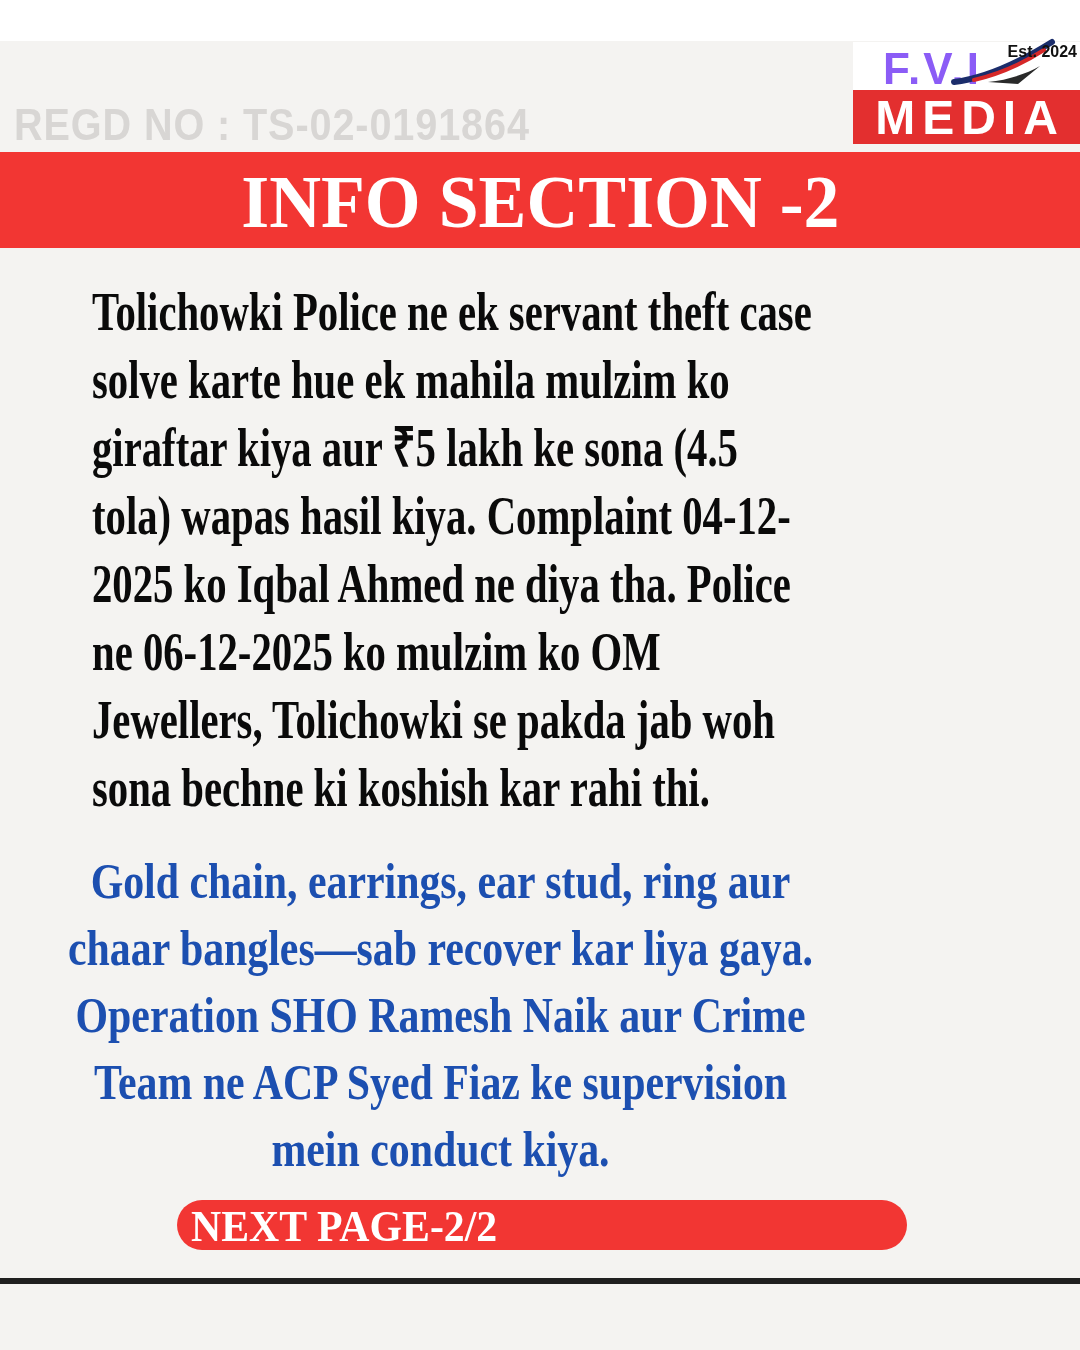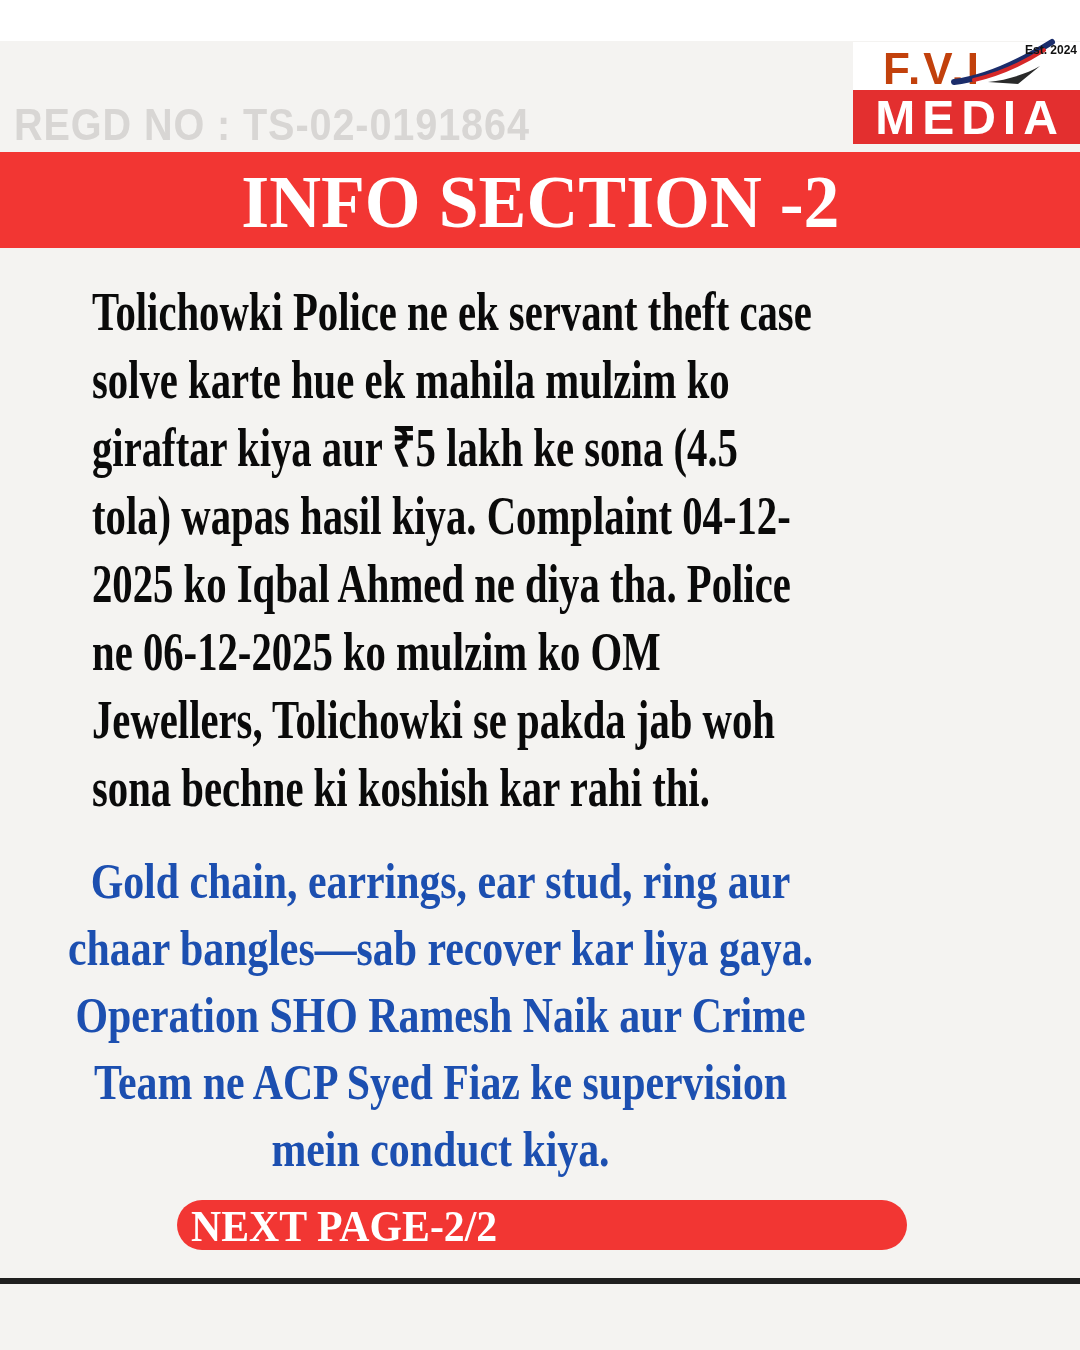--- a/index.html
+++ b/index.html
@@ -16,25 +16,25 @@
     font-size:44px;color:#d8d6d4;letter-spacing:1px;white-space:nowrap;
     transform:scaleX(0.9);transform-origin:left top;
   }
 
   
   .logo{position:absolute;left:853px;top:42px;width:227px;height:98px;}
   .logo-top{position:relative;width:227px;height:48px;background:#ffffff;}
   .logo-fvi{
     position:absolute;left:30px;top:2px;
     font-family:"Liberation Sans",sans-serif;font-weight:bold;font-size:44px;
-    color:#c2410c;letter-spacing:3px;white-space:nowrap;
+    color:#8b5cf6;letter-spacing:3px;white-space:nowrap;
   }
   .logo-est{
     position:absolute;right:3px;top:1px;
-    font-size:12px;font-weight:bold;color:#111;white-space:nowrap;
+    font-size:16px;font-weight:bold;color:#111;white-space:nowrap;
   }
   .swoosh{position:absolute;left:95px;top:-4px;}
   .logo-media{
     position:absolute;left:0;top:48px;width:227px;height:54px;background:#e32f2f;
     display:flex;align-items:center;justify-content:center;
     font-family:"Liberation Sans",sans-serif;font-weight:bold;font-size:48px;
     color:#ffffff;letter-spacing:7px;text-indent:7px;
   }
 
   

